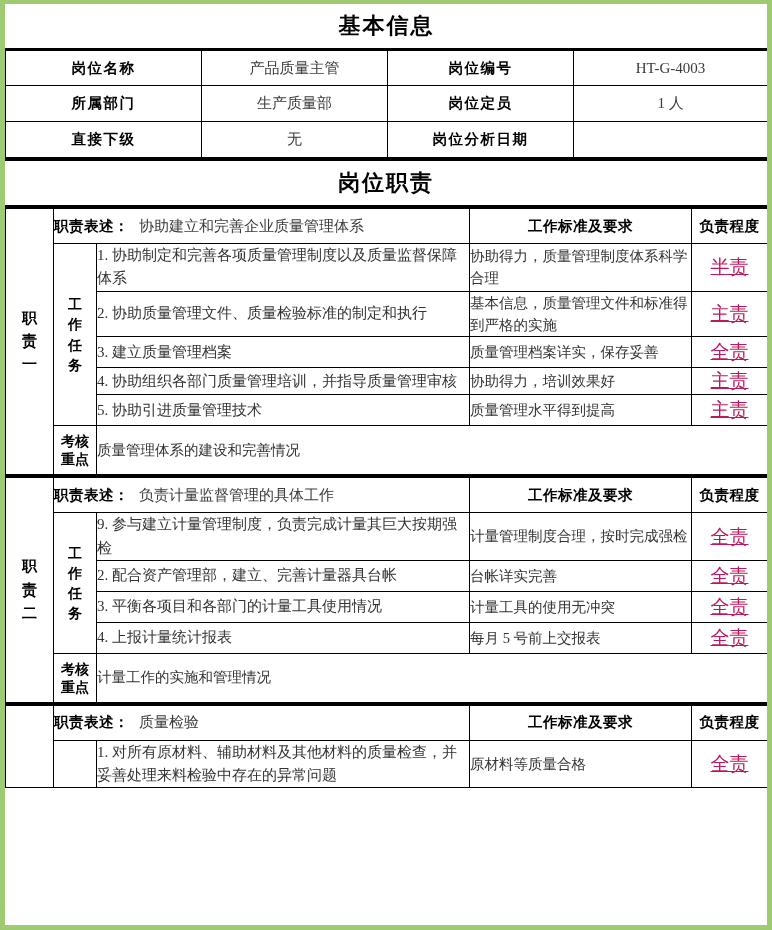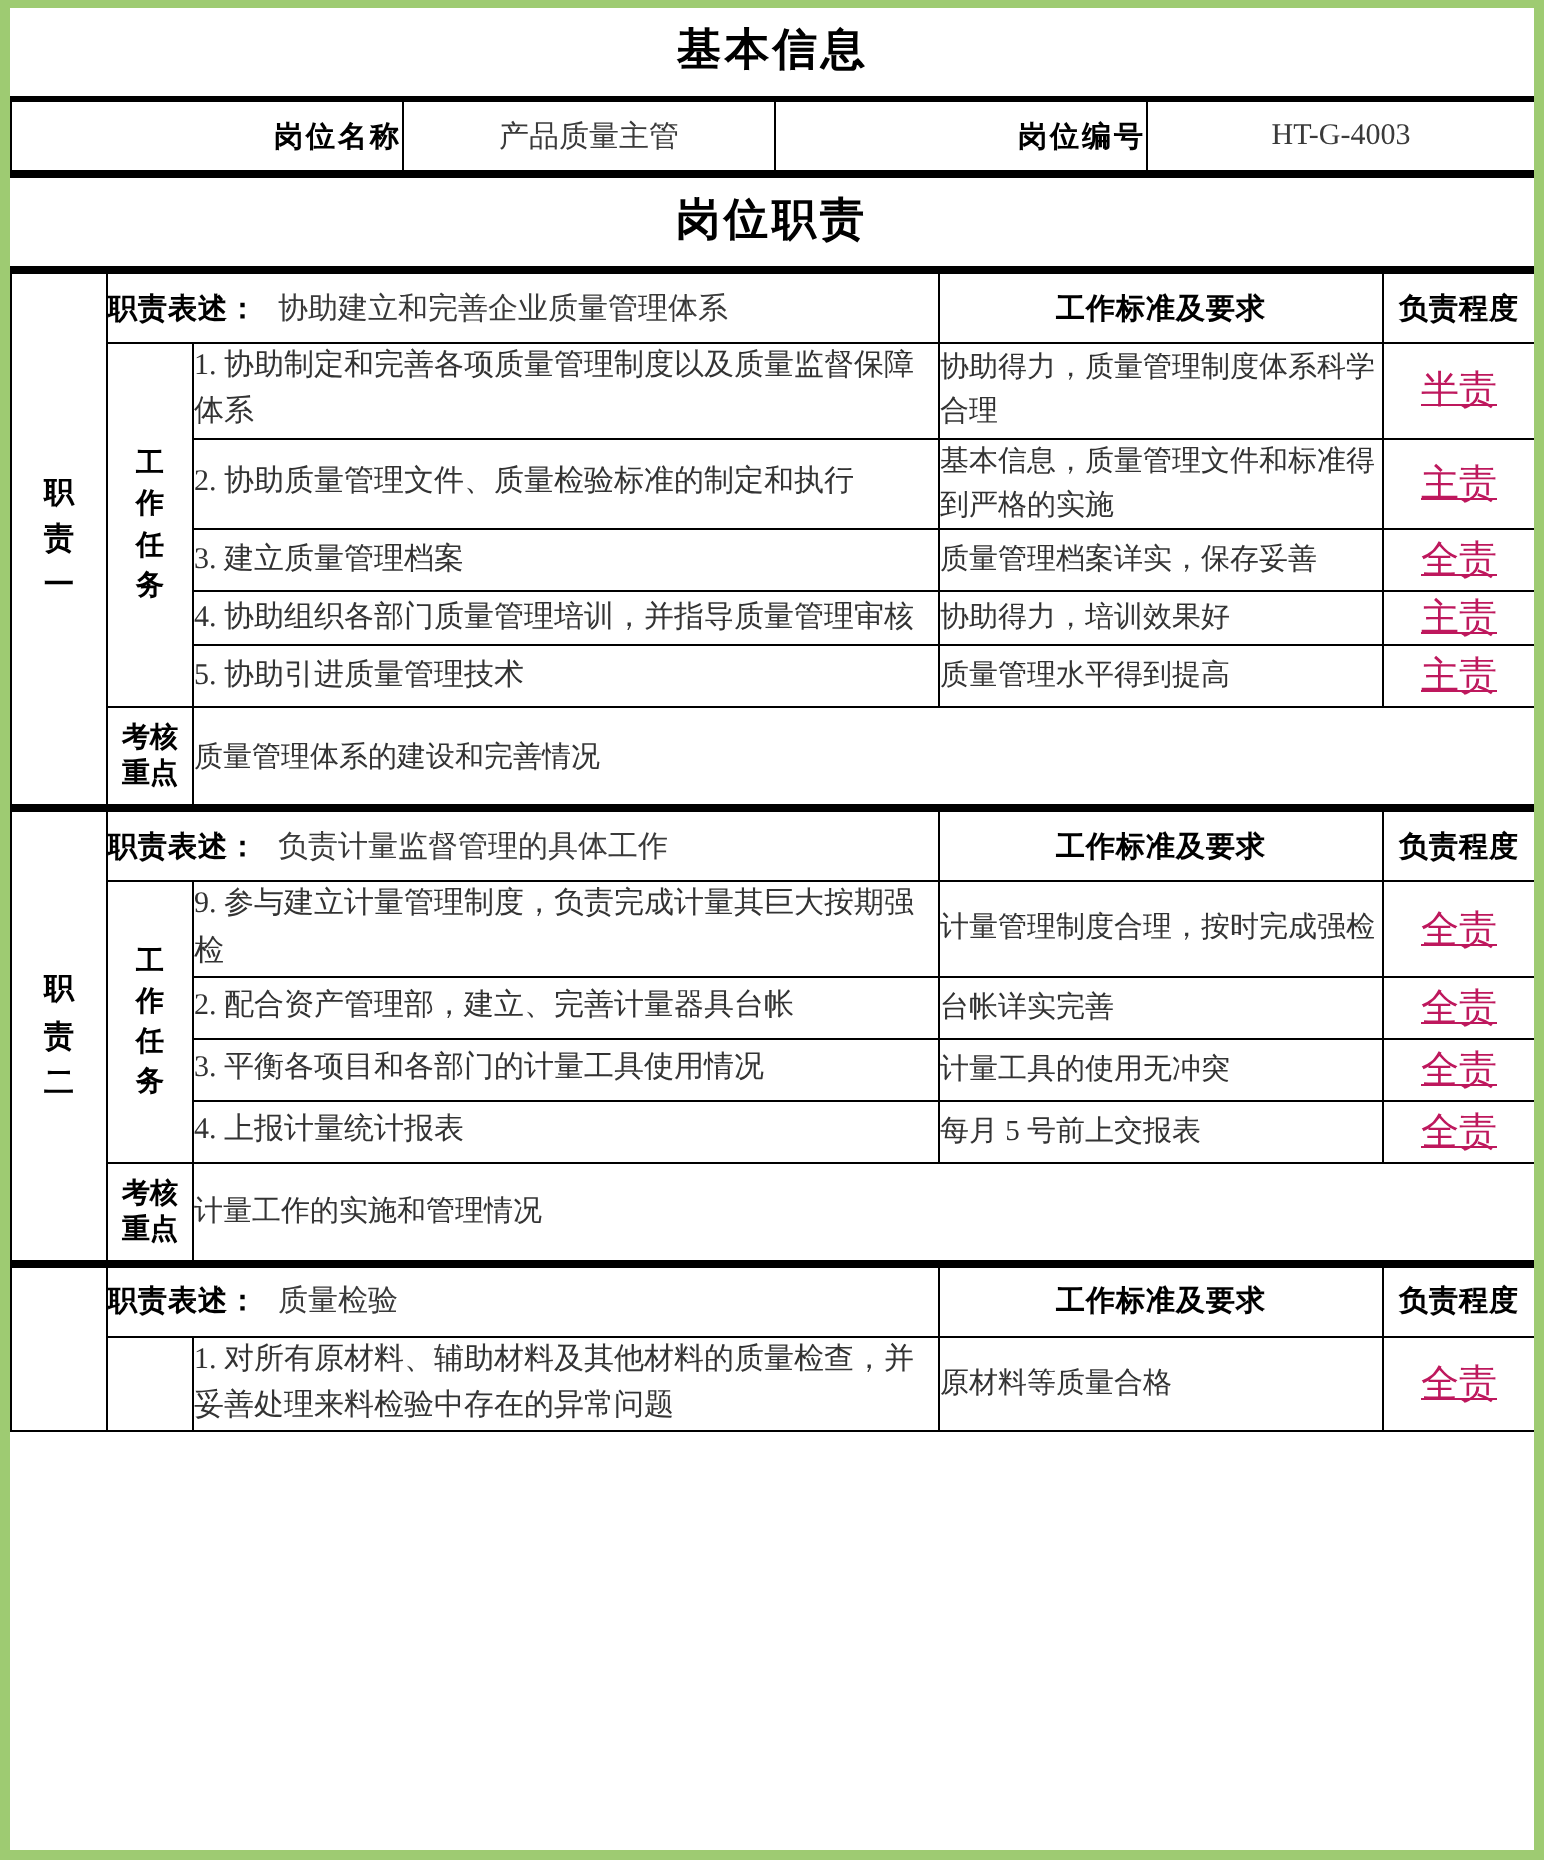--- a/index.html
+++ b/index.html
@@ -68,21 +68,21 @@
     border-top: none !important;
     border-bottom: 3px solid #000 !important;
   }
   .banner.second {
     border-top: 3px solid #000 !important;
   }
 
   
   .lbl {
     background: #d9d9d9;
-    text-align: right;
+    text-align: center;
     font-family: "DejaVu Sans", "Liberation Sans", sans-serif;
     font-weight: bold;
     font-size: 14.5px;
     letter-spacing: 1.5px;
     color: #000;
   }
   .val {
     background: #ffffff;
     text-align: center;
     font-size: 15px;
@@ -224,22 +224,34 @@
           <td class="banner" colspan="4">基本信息</td>
         </tr>
 
         <tr class="rowh">
           <td class="lbl">岗位名称</td>
           <td class="val">产品质量主管</td>
           <td class="lbl">岗位编号</td>
           <td class="val">HT-G-4003</td>
         </tr>
 
-
-
+        <tr class="rowh">
+          <td class="lbl">所属部门</td>
+          <td class="val">生产质量部</td>
+          <td class="lbl">岗位定员</td>
+          <td class="val">1 人</td>
+        </tr>
+
+
+        <tr class="rowh">
+          <td class="lbl">直接下级</td>
+          <td class="val">无</td>
+          <td class="lbl">岗位分析日期</td>
+          <td class="val"></td>
+        </tr>
 
       </tbody>
     </table>
 
     <table class="grid">
       <tbody>
         <tr>
           <td class="banner second">岗位职责</td>
         </tr>
       </tbody>

